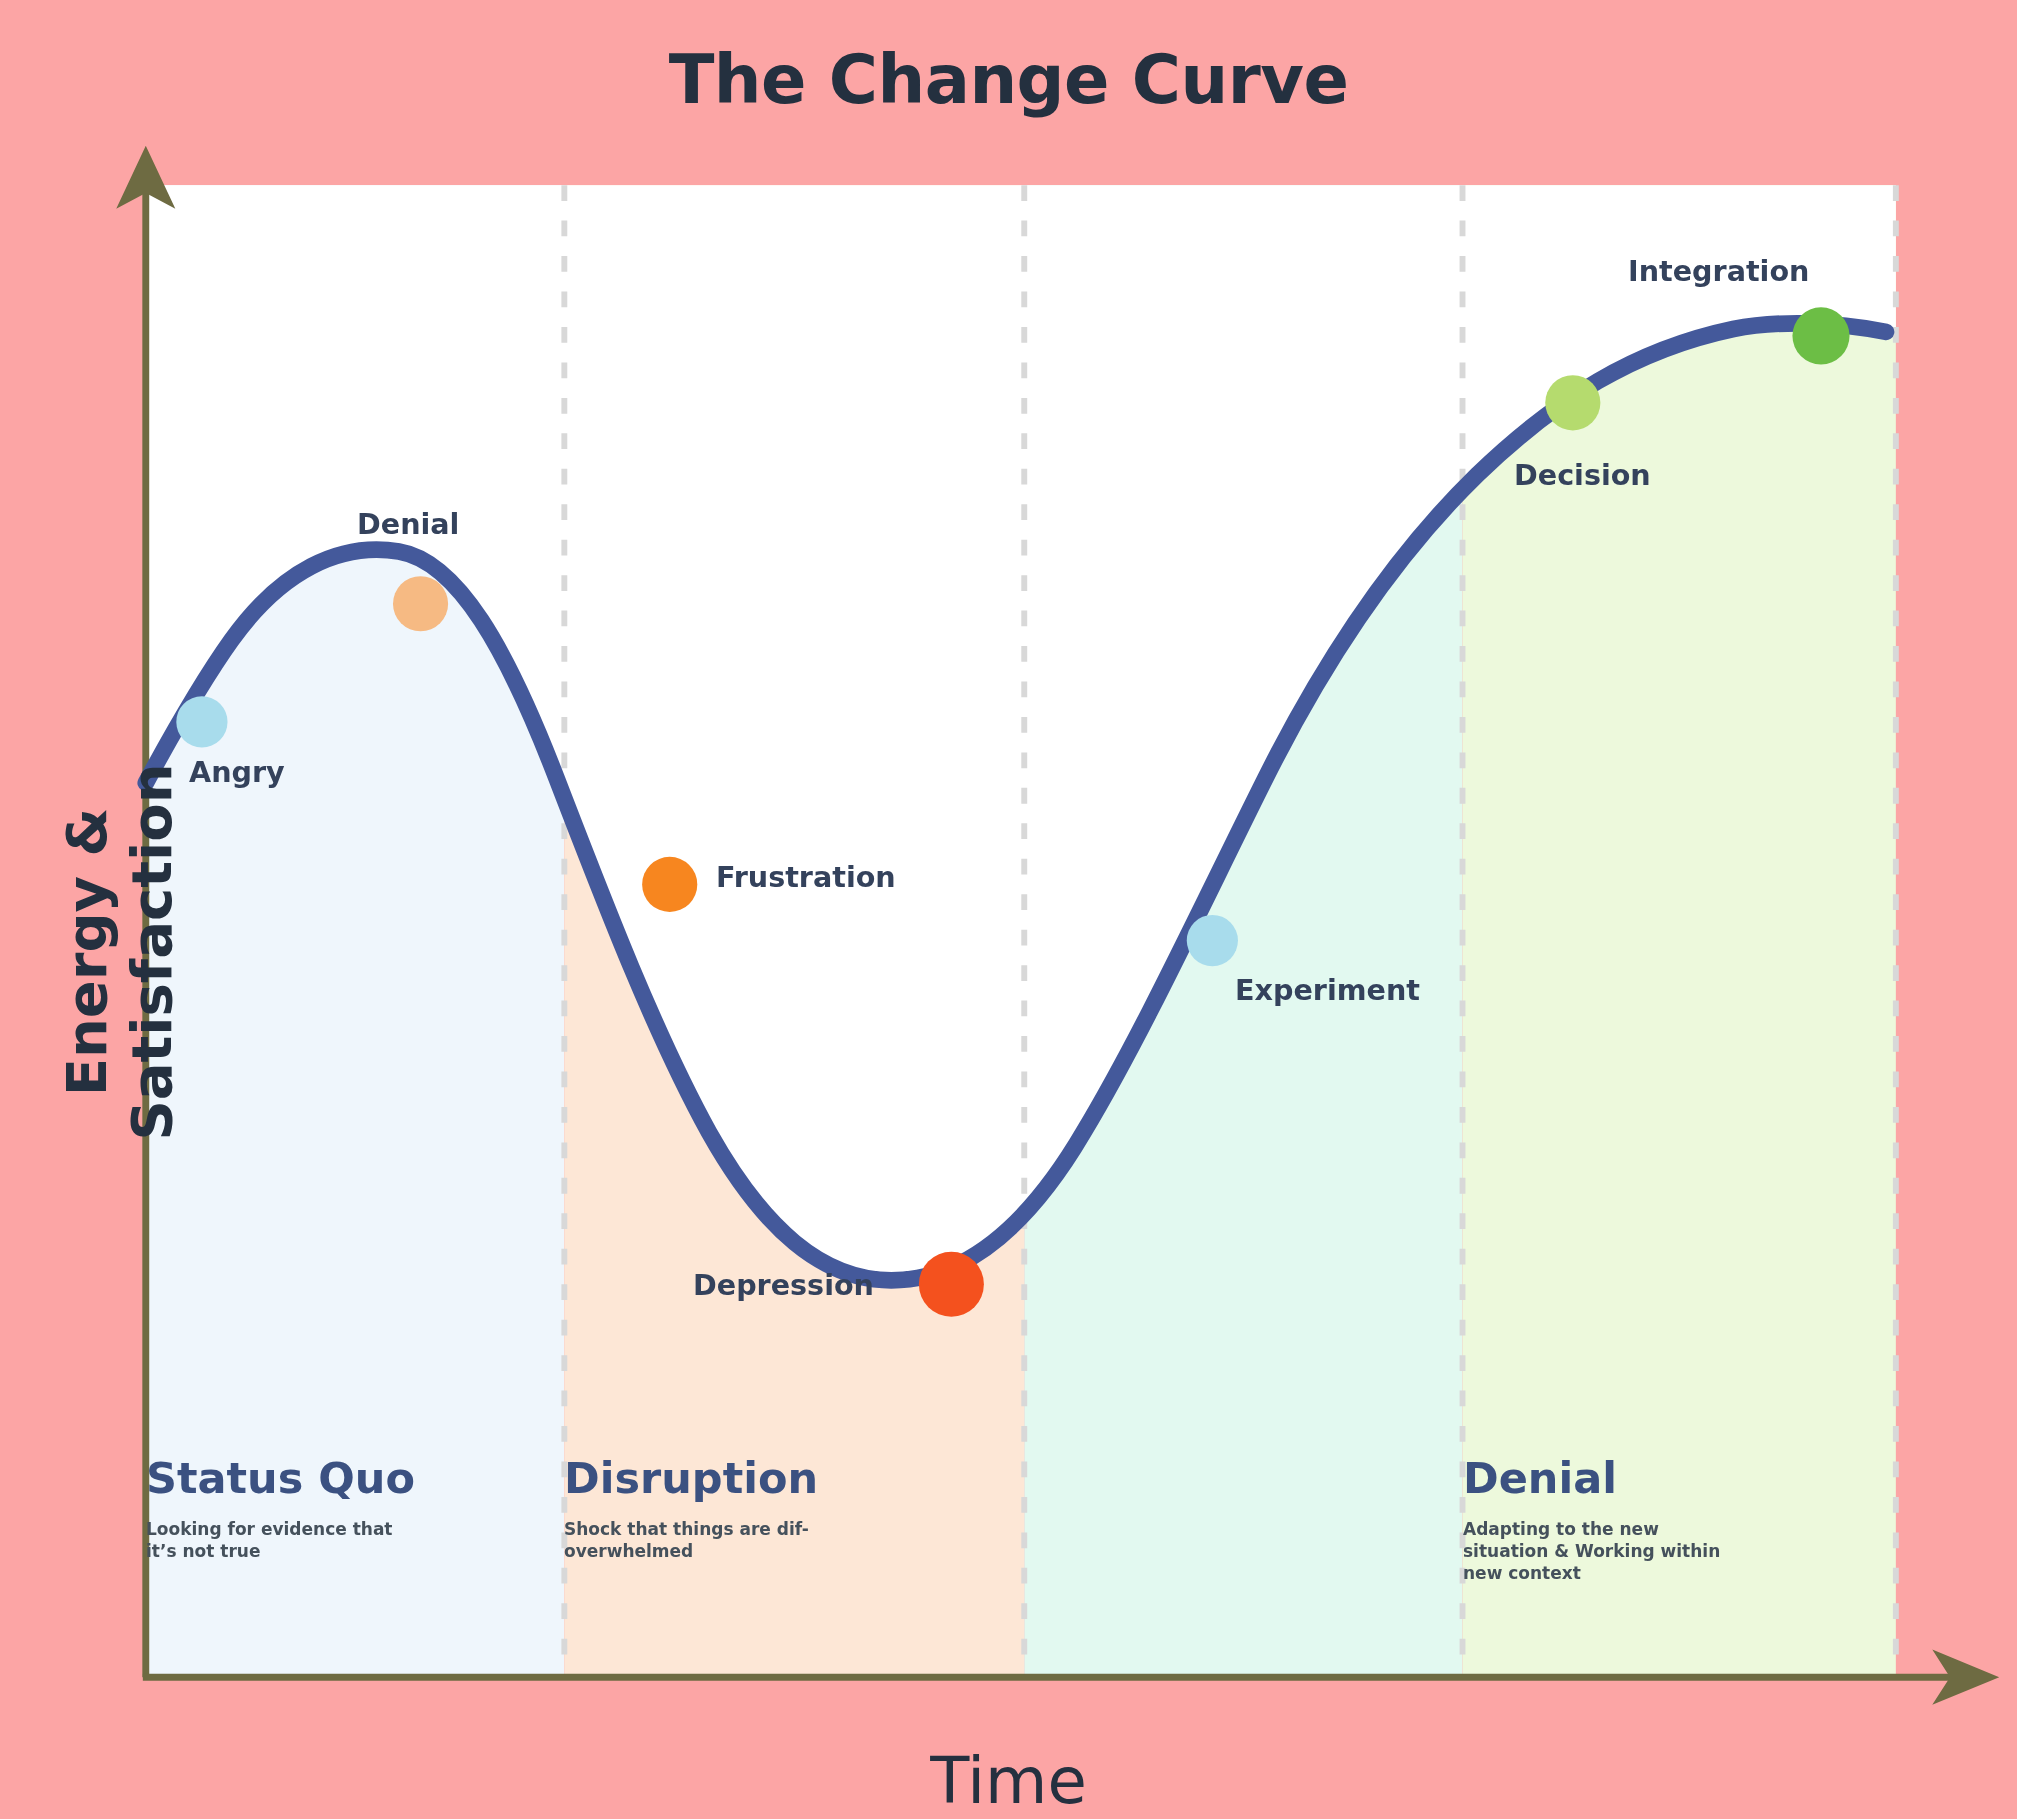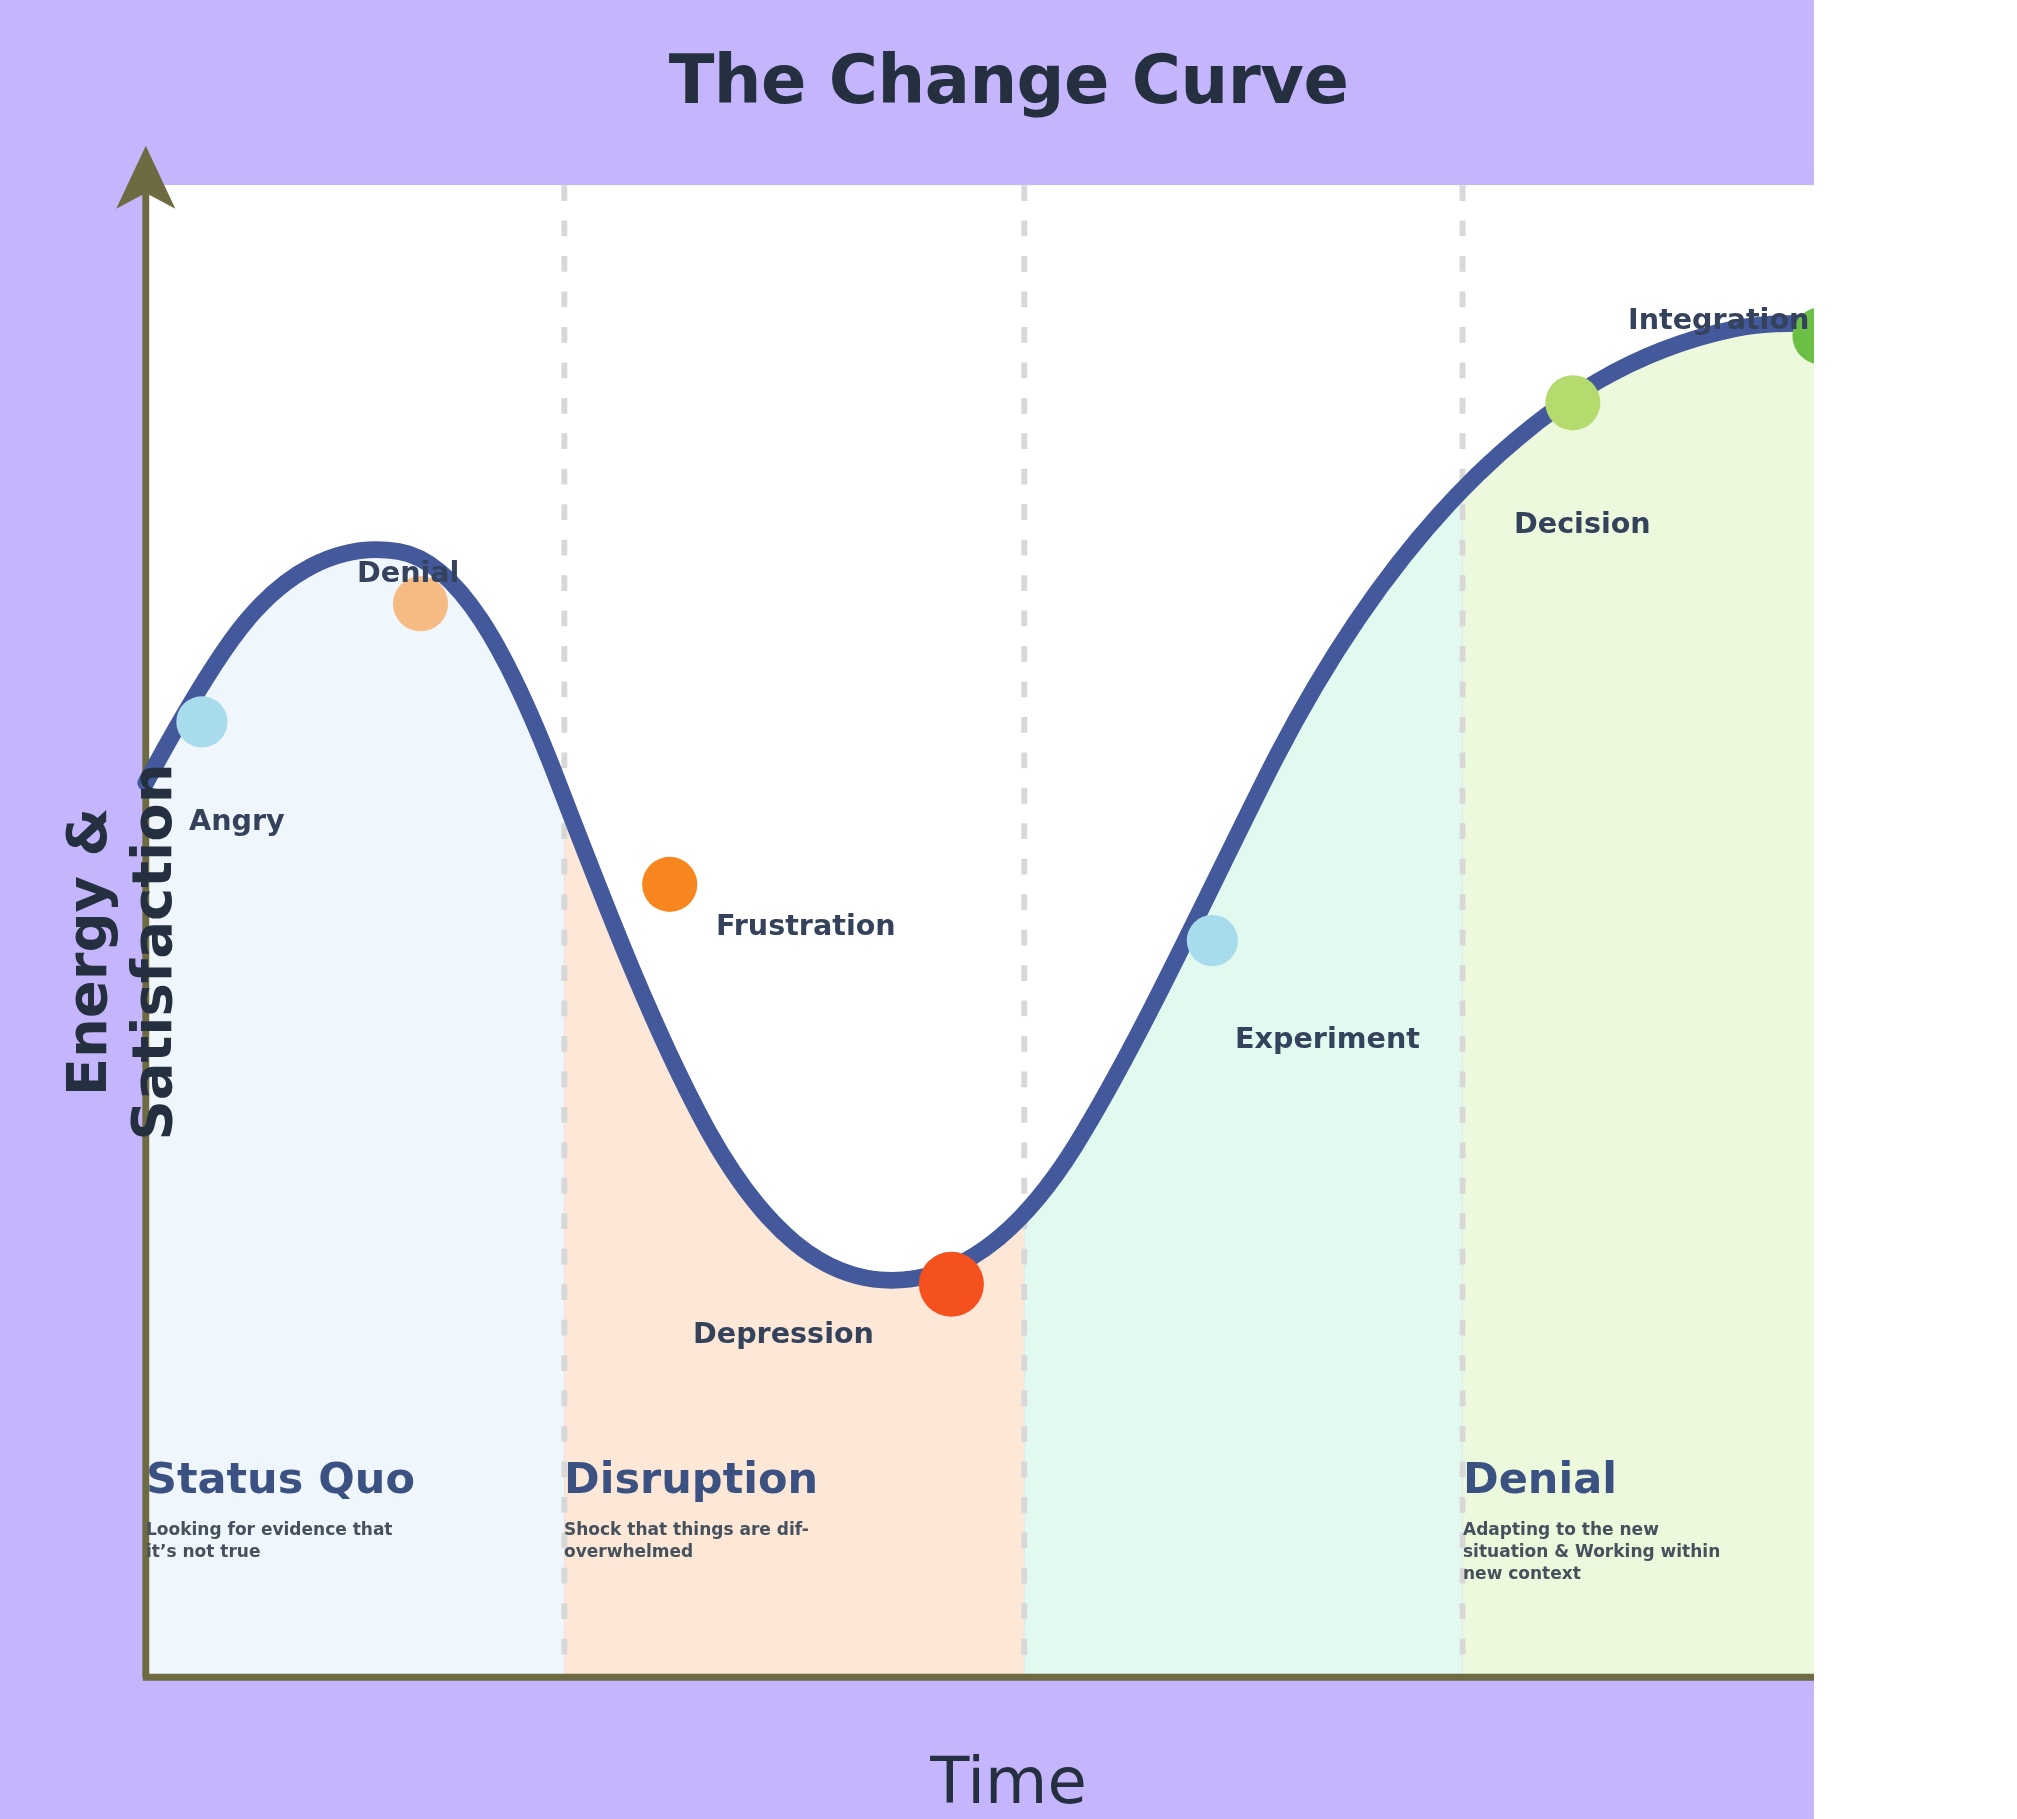--- a/index.html
+++ b/index.html
@@ -1,17 +1,17 @@
 <!DOCTYPE html>
 <html><head>
 <meta charset="utf-8">
 <style>
   html,body{margin:0;padding:0;background:#fff;}
   body{width:2017px;height:1819px;font-family:"DejaVu Sans","Liberation Sans",sans-serif;-webkit-font-smoothing:antialiased;}
-  #stage{position:relative;width:1814px;height:1819px;overflow:hidden;background:#c4b5fd;}
+  #stage{position:relative;width:2017px;height:1819px;overflow:hidden;background:#fca5a5;}
 
   #chart-title{
     position:absolute;left:0;top:41px;width:2017px;text-align:center;
     font-size:67px;font-weight:bold;color:#24303F;letter-spacing:-0.5px;
   }
 
   #y-axis-title{
     position:absolute;left:-187px;top:887px;width:611px;text-align:center;
     transform:rotate(-90deg);transform-origin:center center;
     font-size:56px;font-weight:bold;color:#24303F;
@@ -23,21 +23,21 @@
 
   #plot-svg{position:absolute;left:0;top:0;width:2017px;height:1819px;}
 
   .stage-block{
     position:absolute;color:#3B4A63;
   }
   .stage-name{font-size:43px;font-weight:bold;color:#3B5181;line-height:1.05;}
   .stage-desc{font-size:17px;font-weight:bold;color:#45515C;line-height:1.30;margin-top:16.7px;}
 
   .point-label{
-    position:absolute;font-size:28.6px;font-weight:bold;color:#34425C;white-space:nowrap;margin-top:48px;
+    position:absolute;font-size:28.6px;font-weight:bold;color:#34425C;white-space:nowrap;
   }
 </style>
 </head>
 <body>
 
 <div id="stage">
 
   <div id="chart-title">The Change Curve</div>
 
   <svg id="plot-svg" viewBox="0 0 2048 1847" xmlns="http://www.w3.org/2000/svg">

